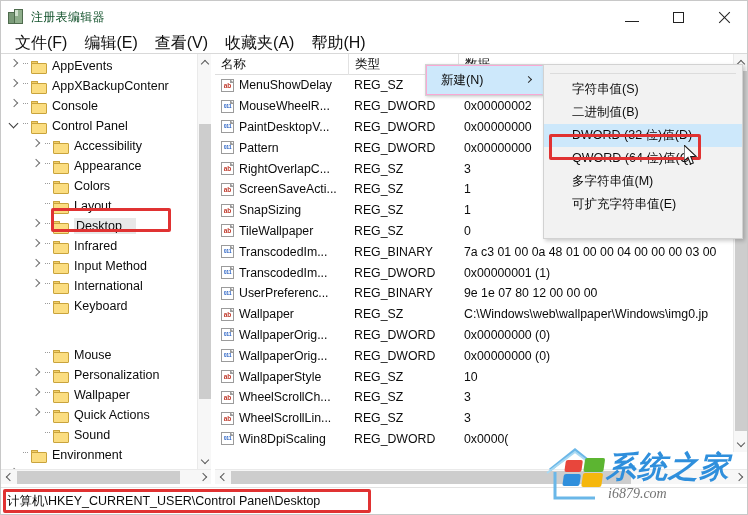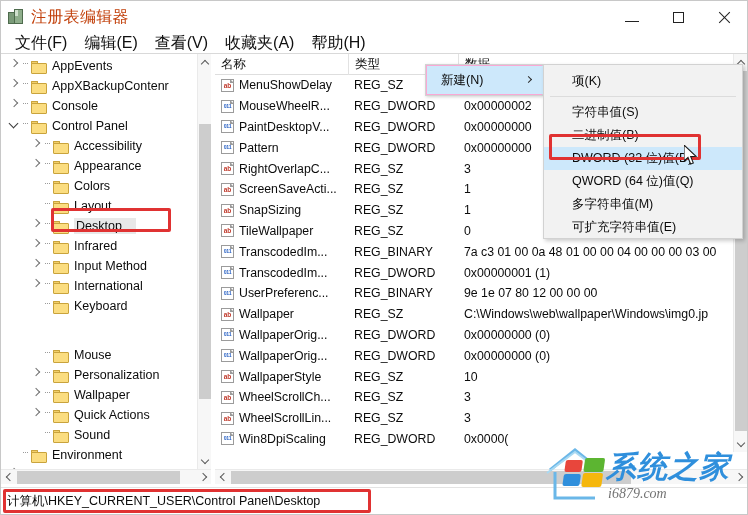--- a/index.html
+++ b/index.html
@@ -28,21 +28,21 @@
     width: 18px; height: 18px; margin-left: 6px; margin-right: 6px;
     position: relative; flex: none;
   }
   .title-icon .blk {
     position: absolute; background: #7a9a78; border: 1px solid #4e6b4d;
   }
   .title-icon .b1 { left: 1px; top: 4px; width: 7px; height: 12px; }
   .title-icon .b2 { left: 7px; top: 1px; width: 9px; height: 15px; background:#8fae8c; }
   .title-icon .shine { position:absolute; left:8px; top:2px; width:3px; height:6px; background:#cfe0cd; }
   .title-text {
-    font-size: 16px; color: #c2410c; letter-spacing: .3px;
+    font-size: 12px; color: #14532d; letter-spacing: .3px;
   }
   .wincontrols {
     position: absolute; right: 0; top: 0; height: 32px;
     display: flex;
   }
   .wc { width: 46px; height: 32px; display:flex; align-items:center; justify-content:center; }
   .wc-min { width: 14px; height: 1px; background: #222; margin-top: 8px; }
   .wc-max { width: 11px; height: 11px; border: 1px solid #222; }
   .wc-close { position: relative; width: 13px; height: 13px; }
   .wc-close::before, .wc-close::after {
@@ -647,23 +647,20 @@
 
   <div class="ctxmenu">
     <div class="ctx-item">
       <span>新建(N)</span>
       <span class="ctx-arrow"></span>
     </div>
   </div>
 
   <div class="submenu" id="submenu">
       <div class="sub-pad-top"></div>
-      <div class="sub-item">
-        <span>项(K)</span>
-      </div>
       <div class="sub-sep"></div>
       <div class="sub-item">
         <span>字符串值(S)</span>
       </div>
       <div class="sub-item">
         <span>二进制值(B)</span>
       </div>
       <div class="sub-item hl">
         <span>DWORD (32 位)值(D)</span>
       </div>

